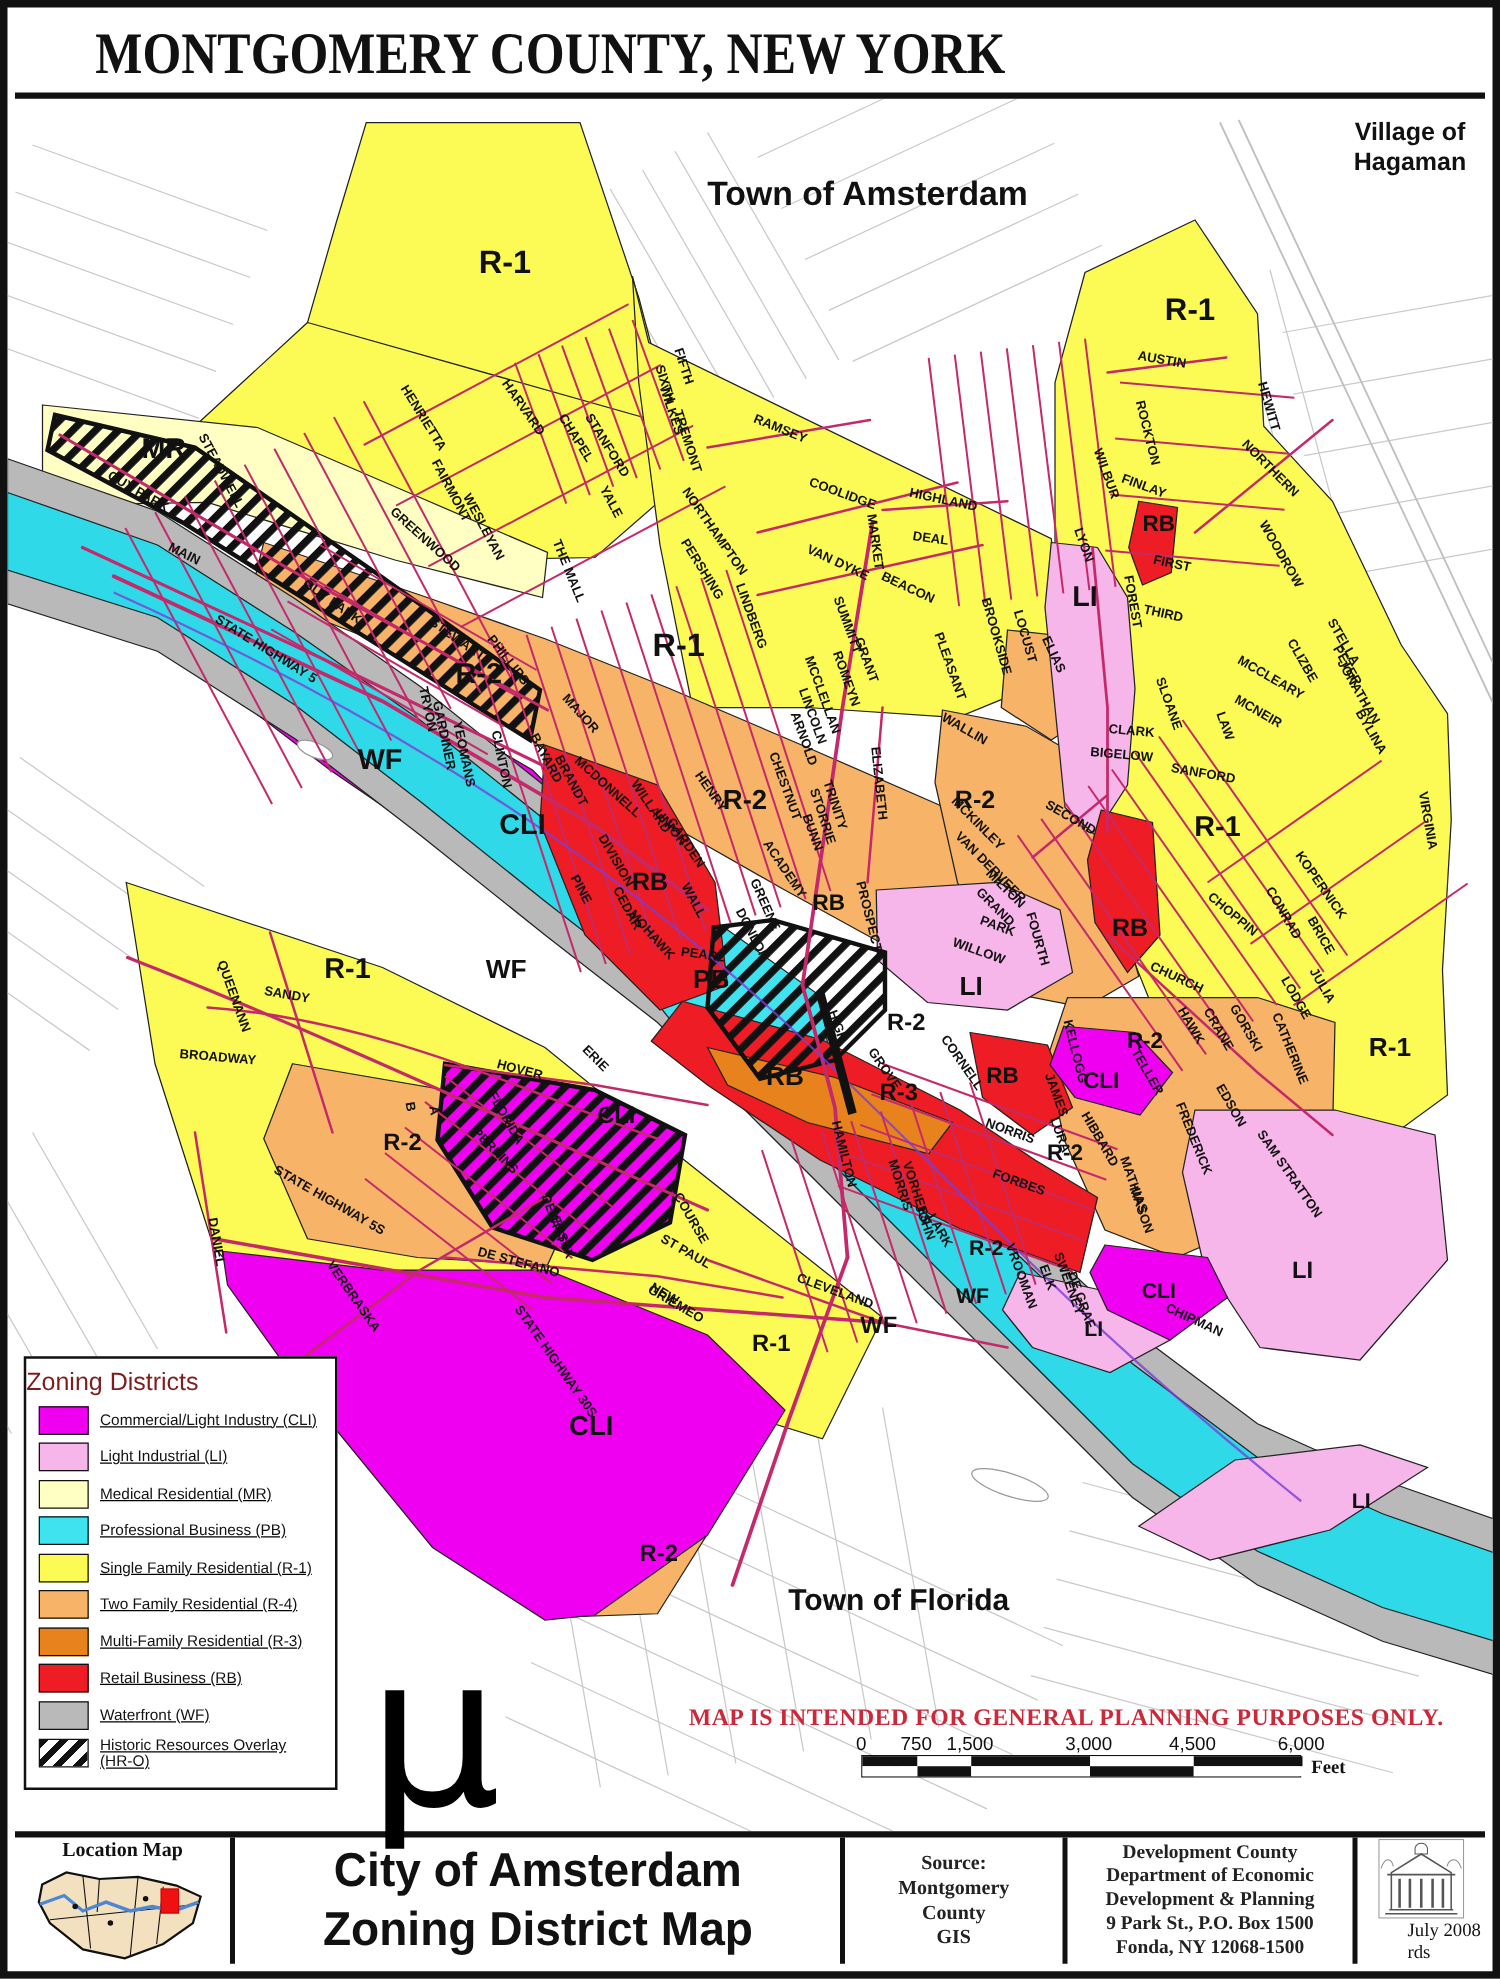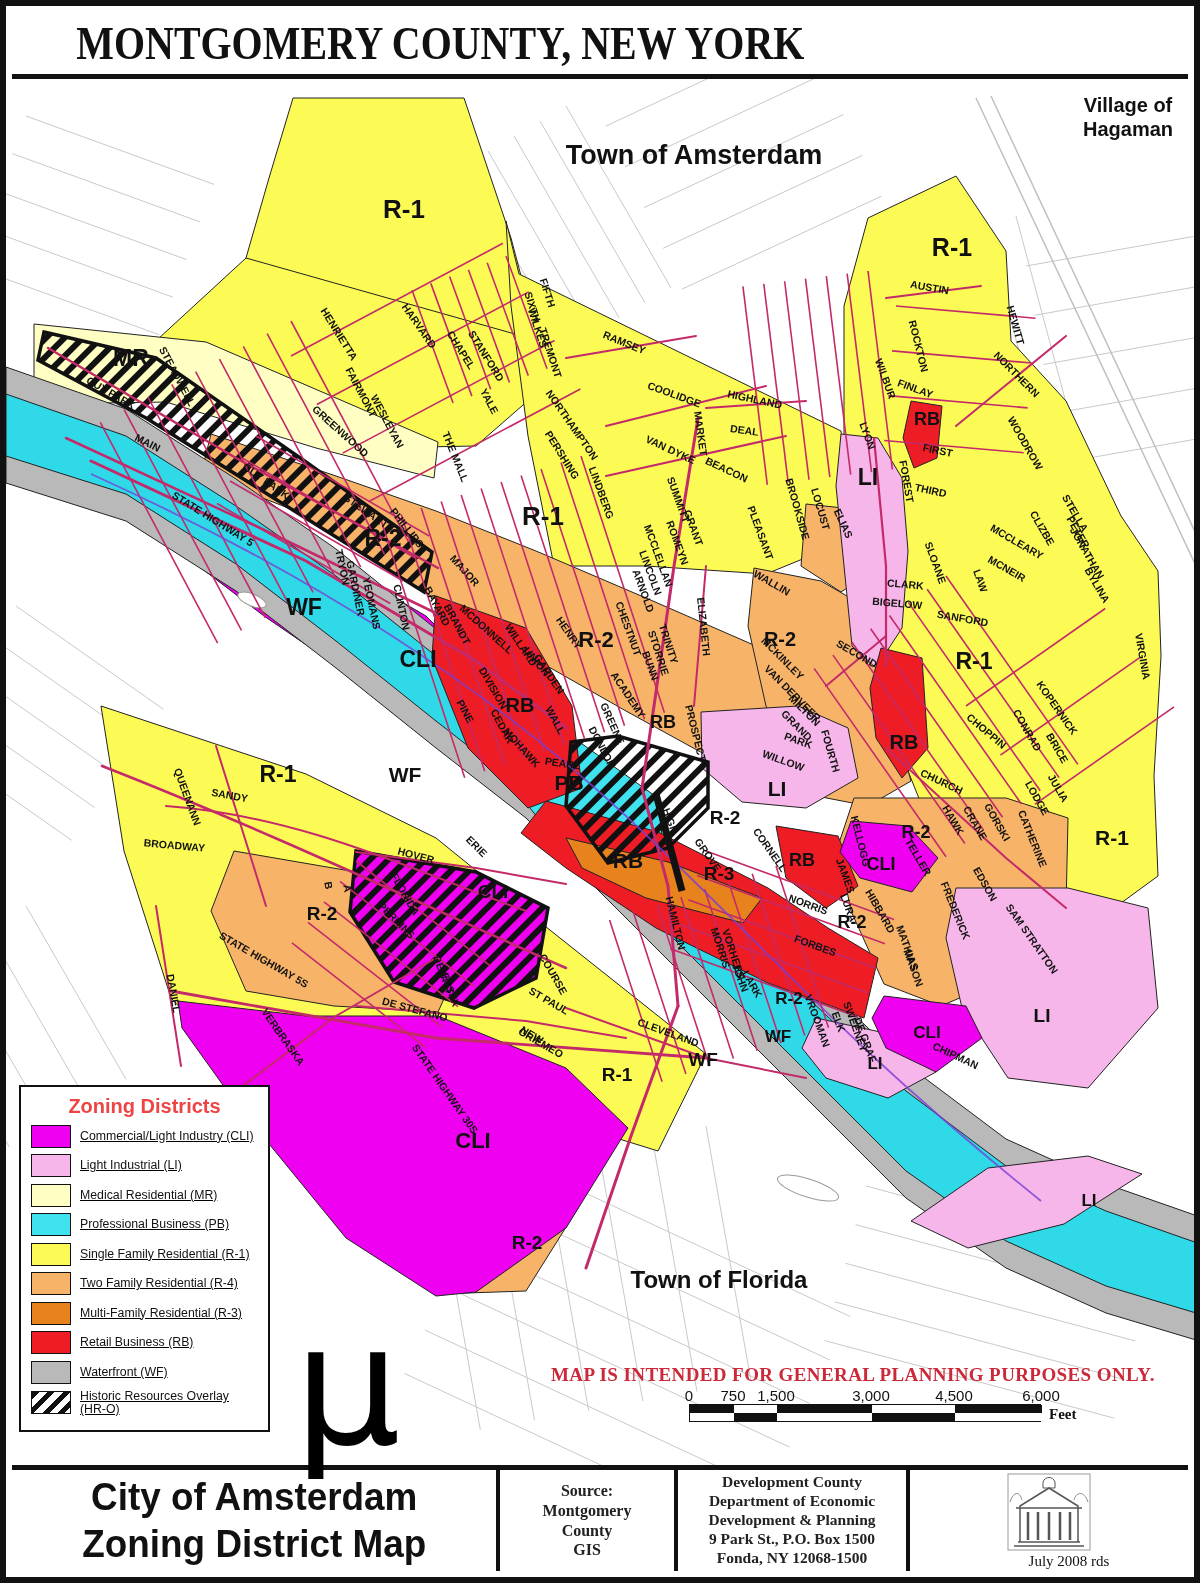--- a/index.html
+++ b/index.html
@@ -7,21 +7,21 @@
         font-family:"Liberation Sans",sans-serif;overflow:hidden;
         box-sizing:border-box;border:6px solid #111;}
   .map-svg{position:absolute;left:0;top:0;width:1200px;height:1583px;pointer-events:none;}
   .title-banner{position:absolute;left:6px;top:6px;right:6px;height:62px;background:#fff;
         border-bottom:5px solid #111;display:flex;align-items:center;justify-content:flex-start;z-index:5;}
   .title-banner span{font-family:"Liberation Serif",serif;font-weight:bold;font-size:47px;
         transform:scaleX(.85);white-space:nowrap;color:#111;}
   
   .legend{position:absolute;left:13px;top:1079px;width:247px;background:#fff;
         border:2.5px solid #111;z-index:6;padding:6px 0 8px 0;}
-  .legend-title{font-size:20px;font-weight:bold;text-align:center;color:#ef4444;margin:2px 0 6px 0;}
+  .legend-title{font-size:20px;font-weight:normal;text-align:left;color:#7f1d1d;margin:2px 0 6px 0;}
   .legend-row{display:flex;align-items:center;margin:6.5px 10px;text-decoration:underline;}
   .legend-swatch{width:38px;height:21px;border:1.6px solid #111;flex:0 0 auto;margin-right:9px;}
   .legend-label{font-size:12.3px;color:#111;line-height:1.05;}
   .sw-hatch{background:repeating-linear-gradient(135deg,#111 0 5px,#fff 5px 11px);}
   
   .scalebar{position:absolute;left:683px;top:1381px;width:420px;z-index:6;}
   .sb-ticks{position:relative;height:17px;}
   .sb-ticks span{position:absolute;transform:translateX(-50%);font-size:15px;color:#111;}
   .sb-bar{position:relative;width:352px;height:18px;border:1.5px solid #111;box-sizing:border-box;}
   .sb-seg{position:absolute;height:50%;}
@@ -534,20 +534,32 @@
         <div class="sb-seg" style="left: 182px; width: 83px; top: 50%; background: rgb(17, 17, 17);"></div>
         <div class="sb-seg" style="left: 265px; width: 87px; top: 0%; background: rgb(17, 17, 17);"></div>
         <div class="sb-seg" style="left: 265px; width: 87px; top: 50%; background: rgb(255, 255, 255);"></div>
       </div>
     <div class="sb-unit">Feet</div>
   </div>
 
   <div class="disclaimer" style="color: rgb(203, 41, 57);">MAP IS INTENDED FOR GENERAL PLANNING PURPOSES ONLY.</div>
 
   <div class="footer">
+    <div class="fpanel fp-loc">
+      <div class="loc-title">Location Map</div>
+      <svg width="162" height="92" viewBox="0 0 162 92">
+        <polygon id="loc-county" points="8,20 30,9 60,15 95,13 130,21 152,31 145,55 118,74 83,87 45,79 15,55 5,36" stroke="#111" stroke-width="2" fill="#F2E0BE"></polygon>
+        <path d="M45,12 L52,78 M95,14 L88,85 M118,22 L112,74 M15,52 L150,38 M60,15 L58,45" stroke="#111" stroke-width="1" fill="none"></path>
+        <path id="loc-river" d="M6,38 L28,30 L45,44 L66,36 L88,44 L108,40 L128,44 L150,36" stroke="#4C87D6" stroke-width="3" fill="none"></path>
+        <rect id="loc-hl" x="116" y="24" width="16" height="22" fill="#EE1111" stroke="#cc0000"></rect>
+        <circle cx="38" cy="40" r="2.5" fill="#111"></circle>
+          <circle cx="70" cy="55" r="2.5" fill="#111"></circle>
+          <circle cx="102" cy="33" r="2.5" fill="#111"></circle>
+      </svg>
+    </div>
     <div class="fpanel fp-title">
       <div class="map-title-line">City of Amsterdam</div>
       <div class="map-title-line">Zoning District Map</div>
     </div>
     <div class="fpanel fp-src" id="src-panel">
         <div class="src-line">Source:</div>
         <div class="src-line">Montgomery</div>
         <div class="src-line">County</div>
         <div class="src-line">GIS</div>
       </div>

